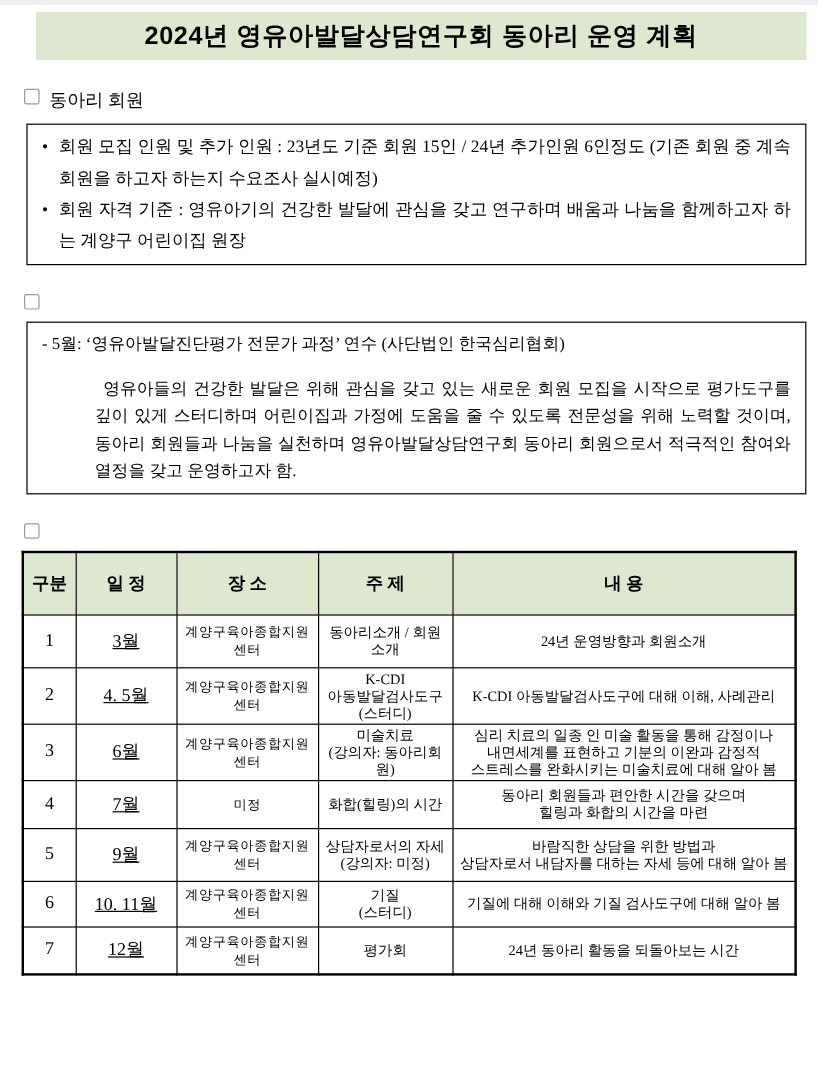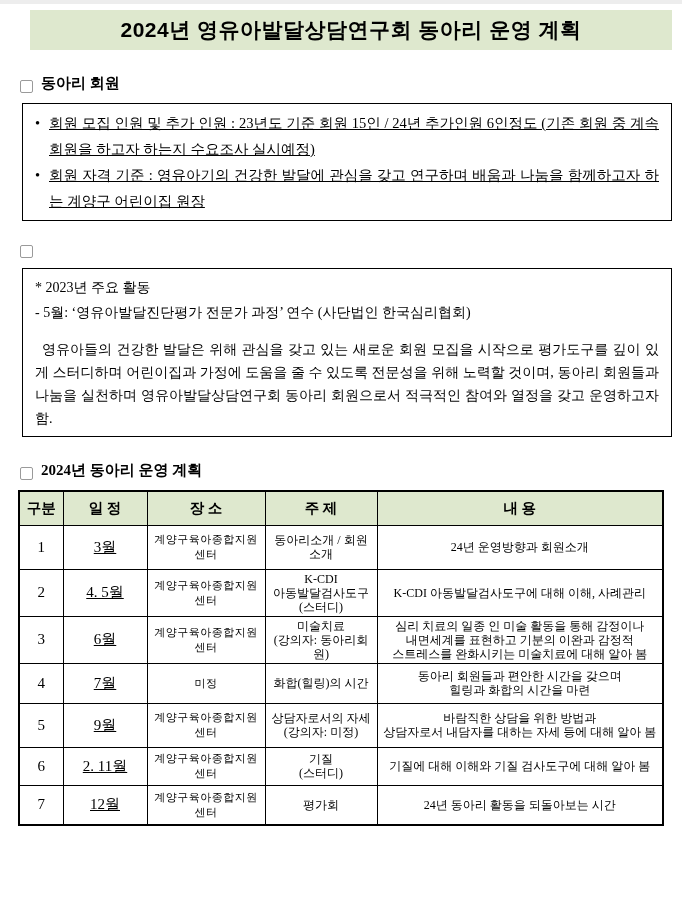--- a/index.html
+++ b/index.html
@@ -29,23 +29,23 @@
   }
   .title-banner .title-text {
     font-family: "Liberation Sans", sans-serif;
     font-weight: bold;
     font-size: 21px;
     letter-spacing: 0.5px;
   }
   .section-heading {
     margin: 24px 0 10px 20px;
     font-size: 15px;
-    font-weight: bold;
+    font-weight: normal;
     display: flex;
-    align-items: flex-end;
+    align-items: flex-start;
   }
   .checkbox-icon {
     display: inline-block;
     width: 11px;
     height: 11px;
     border: 1.5px solid #9a9a9a;
     border-radius: 2px;
     margin-right: 8px;
     flex: 0 0 auto;
   }
@@ -59,52 +59,52 @@
     display: flex;
     line-height: 26px;
   }
   .bullet-dot {
     flex: 0 0 14px;
     text-align: left;
   }
   .bullet-text {
     flex: 1;
     text-align: justify;
-    text-decoration: underline;
   }
   .activities-box {
     line-height: 25px;
     font-size: 14px;
   }
   .activity-line {
     white-space: nowrap;
   }
   .blank-line {
     height: 13px;
   }
   .paragraph-2024 {
     text-align: justify;
     text-indent: 7px;
     line-height: 23px;
+    margin-left: 44px;
   }
   table.plan-table {
     margin: 8px 0 0 18px;
     width: 644px;
     border-collapse: collapse;
     border: 2px solid #000;
     table-layout: fixed;
   }
   .plan-table th, .plan-table td {
     border: 1.5px solid #000;
     text-align: center;
     vertical-align: middle;
     padding: 2px 3px;
     overflow: hidden;
   }
-  .plan-table thead tr { height: 34px; }
+  .plan-table thead tr { height: 52px; }
   .plan-table th {
     background: #dee8ce;
     font-size: 14.5px;
     font-weight: bold;
   }
   .plan-table tbody tr { height: 44px; }
   .plan-table tbody tr.r4 { height: 40px; }
   .plan-table tbody tr.r6 { height: 38px; }
   .plan-table tbody tr.r7 { height: 40px; }
   .cell-no   { font-size: 15px; }
@@ -136,29 +136,27 @@
     <span class="bullet-dot">•</span>
     <span class="bullet-text">회원 자격 기준 : 영유아기의 건강한 발달에 관심을 갖고 연구하며 배움과 나눔을 함께하고자 하는 계양구 어린이집 원장</span>
   </div>
 </div>
 
 <div class="section-heading">
   <span class="checkbox-icon"></span>
 </div>
 
 <div class="content-box activities-box">
-  <div class="activity-line">* 2023년 주요 활동</div>
   <div class="activity-line">- 5월:  ‘영유아발달진단평가 전문가 과정’  연수 (사단법인 한국심리협회)</div>
   <div class="blank-line"></div>
   <div class="paragraph-2024">영유아들의 건강한 발달은 위해 관심을 갖고 있는 새로운 회원 모집을 시작으로 평가도구를 깊이 있게 스터디하며 어린이집과 가정에 도움을 줄 수 있도록 전문성을 위해 노력할 것이며, 동아리 회원들과 나눔을 실천하며 영유아발달상담연구회 동아리 회원으로서 적극적인 참여와 열정을 갖고 운영하고자 함.</div>
 </div>
 
 <div class="section-heading">
   <span class="checkbox-icon"></span>
-  <span>2024년 동아리 운영 계획</span>
 </div>
 
 <table class="plan-table">
   <colgroup>
     <col style="width:44px">
     <col style="width:84px">
     <col style="width:118px">
     <col style="width:112px">
     <col style="width:286px">
   </colgroup>
@@ -210,21 +208,21 @@
       <td class="cell-no">5</td>
       <td class="cell-date">9월</td>
       <td class="cell-place">계양구육아종합지원센터</td>
       <td class="cell-topic">상담자로서의 자세
 (강의자: 미정)</td>
       <td class="cell-content">바람직한 상담을 위한 방법과
 상담자로서 내담자를 대하는 자세 등에 대해 알아 봄</td>
     </tr>
     <tr class="r6">
       <td class="cell-no">6</td>
-      <td class="cell-date">2. 11월</td>
+      <td class="cell-date">10. 11월</td>
       <td class="cell-place">계양구육아종합지원센터</td>
       <td class="cell-topic">기질
 (스터디)</td>
       <td class="cell-content">기질에 대해 이해와 기질 검사도구에 대해 알아 봄</td>
     </tr>
     <tr class="r7">
       <td class="cell-no">7</td>
       <td class="cell-date">12월</td>
       <td class="cell-place">계양구육아종합지원센터</td>
       <td class="cell-topic">평가회</td>

